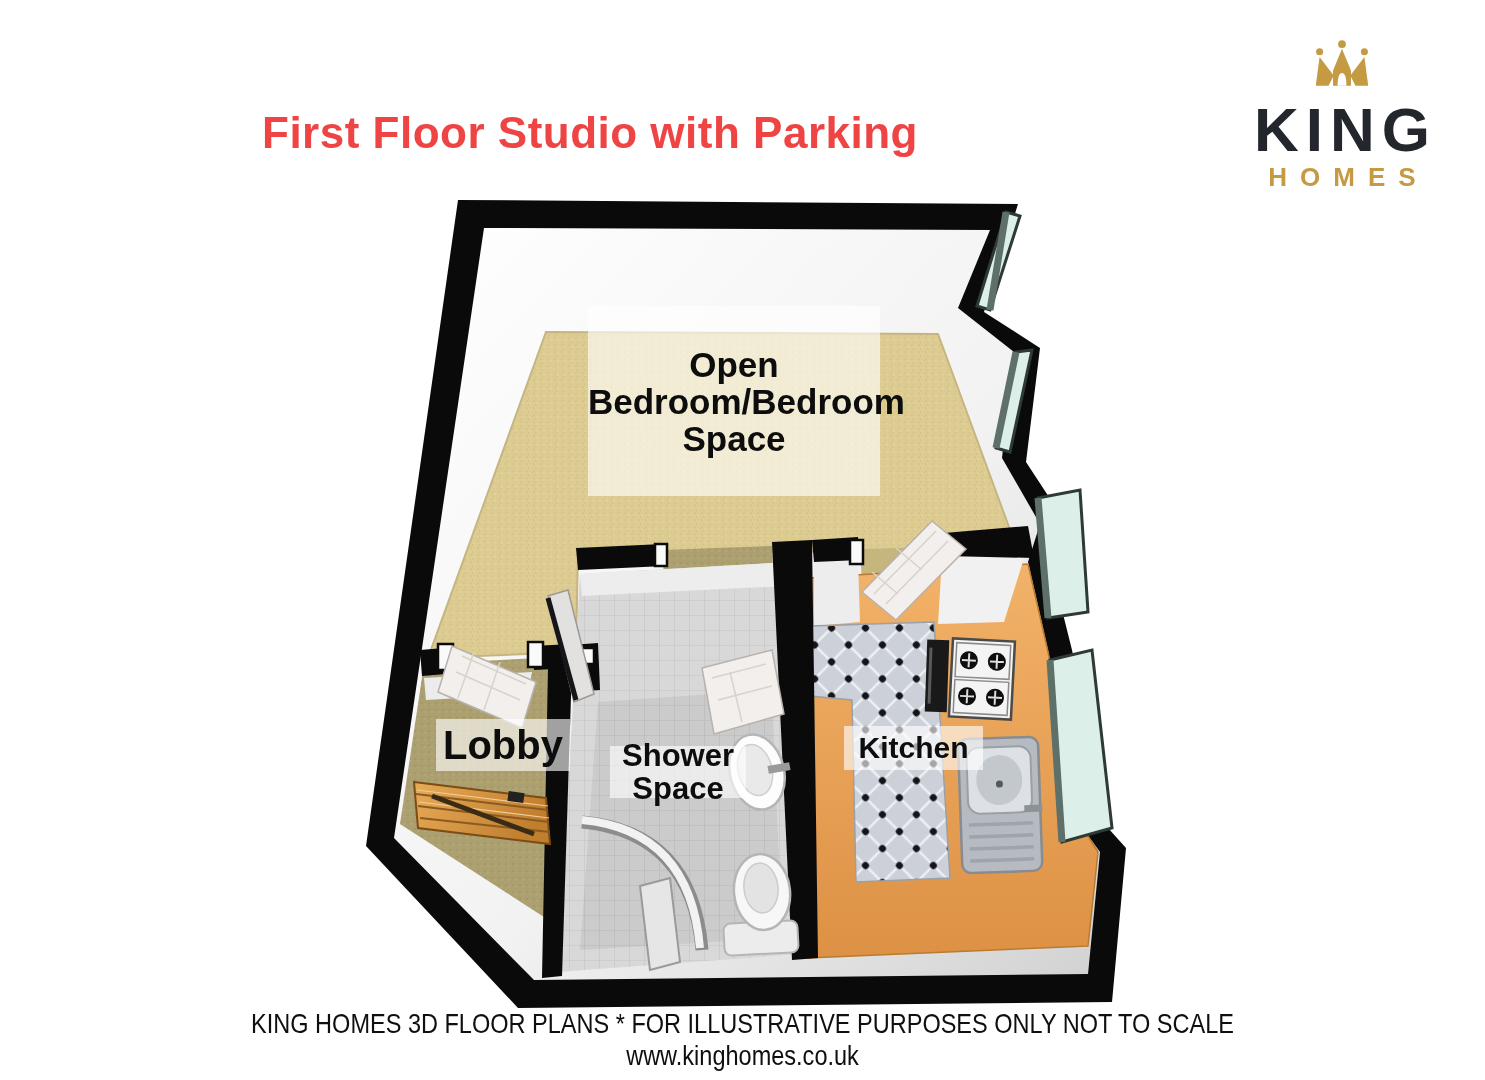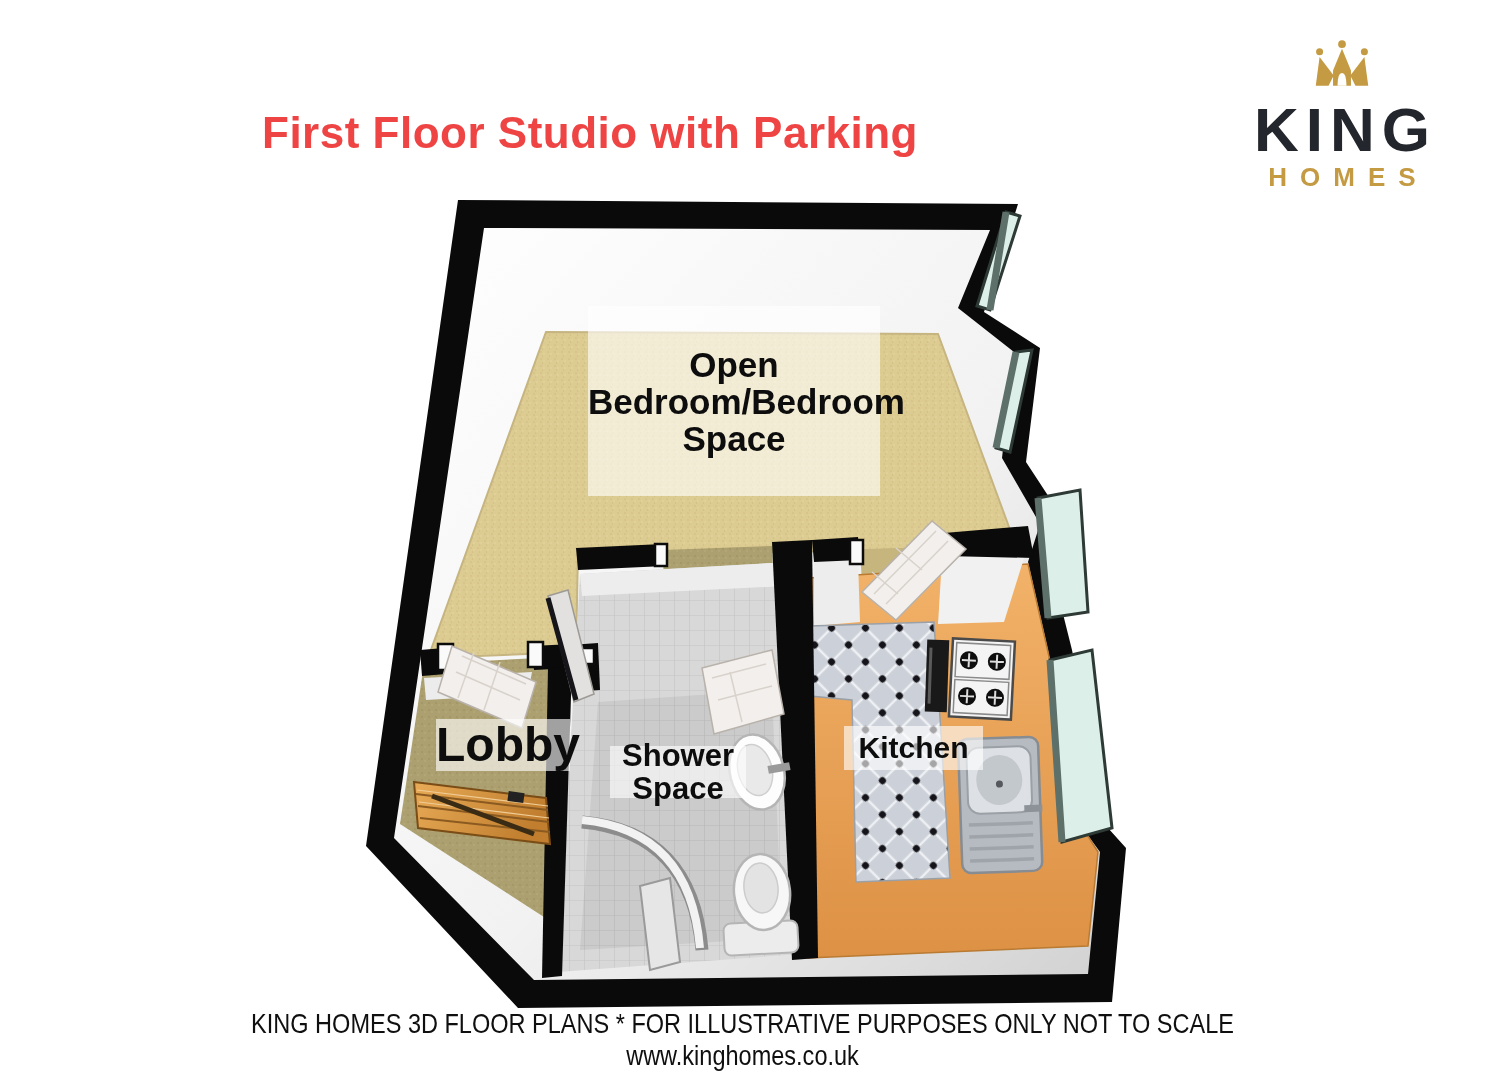--- a/index.html
+++ b/index.html
@@ -12,21 +12,21 @@
   #brand{left:1228px;top:34px;width:228px;text-align:center;}
   #brand .crown{width:64px;height:60px;margin:0 auto;display:block;}
   #brand .brand-word{font-family:Liberation Sans, sans-serif;font-weight:bold;font-size:62px;
                      color:#23262c;letter-spacing:7px;margin-top:4px;line-height:64px;text-indent:7px;}
   #brand .brand-sub{font-size:26px;font-weight:bold;color:#c49a43;letter-spacing:13px;
                     text-indent:13px;}
   .rlabel{position:absolute;z-index:3;background:rgba(255,255,255,0.62);color:#0d0d0d;
           font-weight:bold;text-align:center;display:flex;flex-direction:column;
           justify-content:center;}
   #label-open-plan{left:588px;top:306px;width:292px;height:190px;font-size:35px;line-height:37px;}
-  #label-lobby{left:436px;top:719px;width:134px;height:52px;font-size:48px;line-height:50px;}
+  #label-lobby{left:436px;top:719px;width:134px;height:52px;font-size:40px;line-height:50px;}
   #label-shower{left:610px;top:746px;width:136px;height:52px;font-size:31px;line-height:33px;}
   #label-kitchen{left:844px;top:726px;width:139px;height:44px;font-size:30px;line-height:42px;}
   .footer-line{left:0;width:1485px;text-align:center;color:#0f0f0f;white-space:nowrap;
                transform:scaleX(0.84);transform-origin:50% 50%;}
   #footer-line1{top:1008px;font-size:28px;}
   #footer-line2{top:1040px;font-size:28px;}
 </style>
 </head>
 <body>
 

